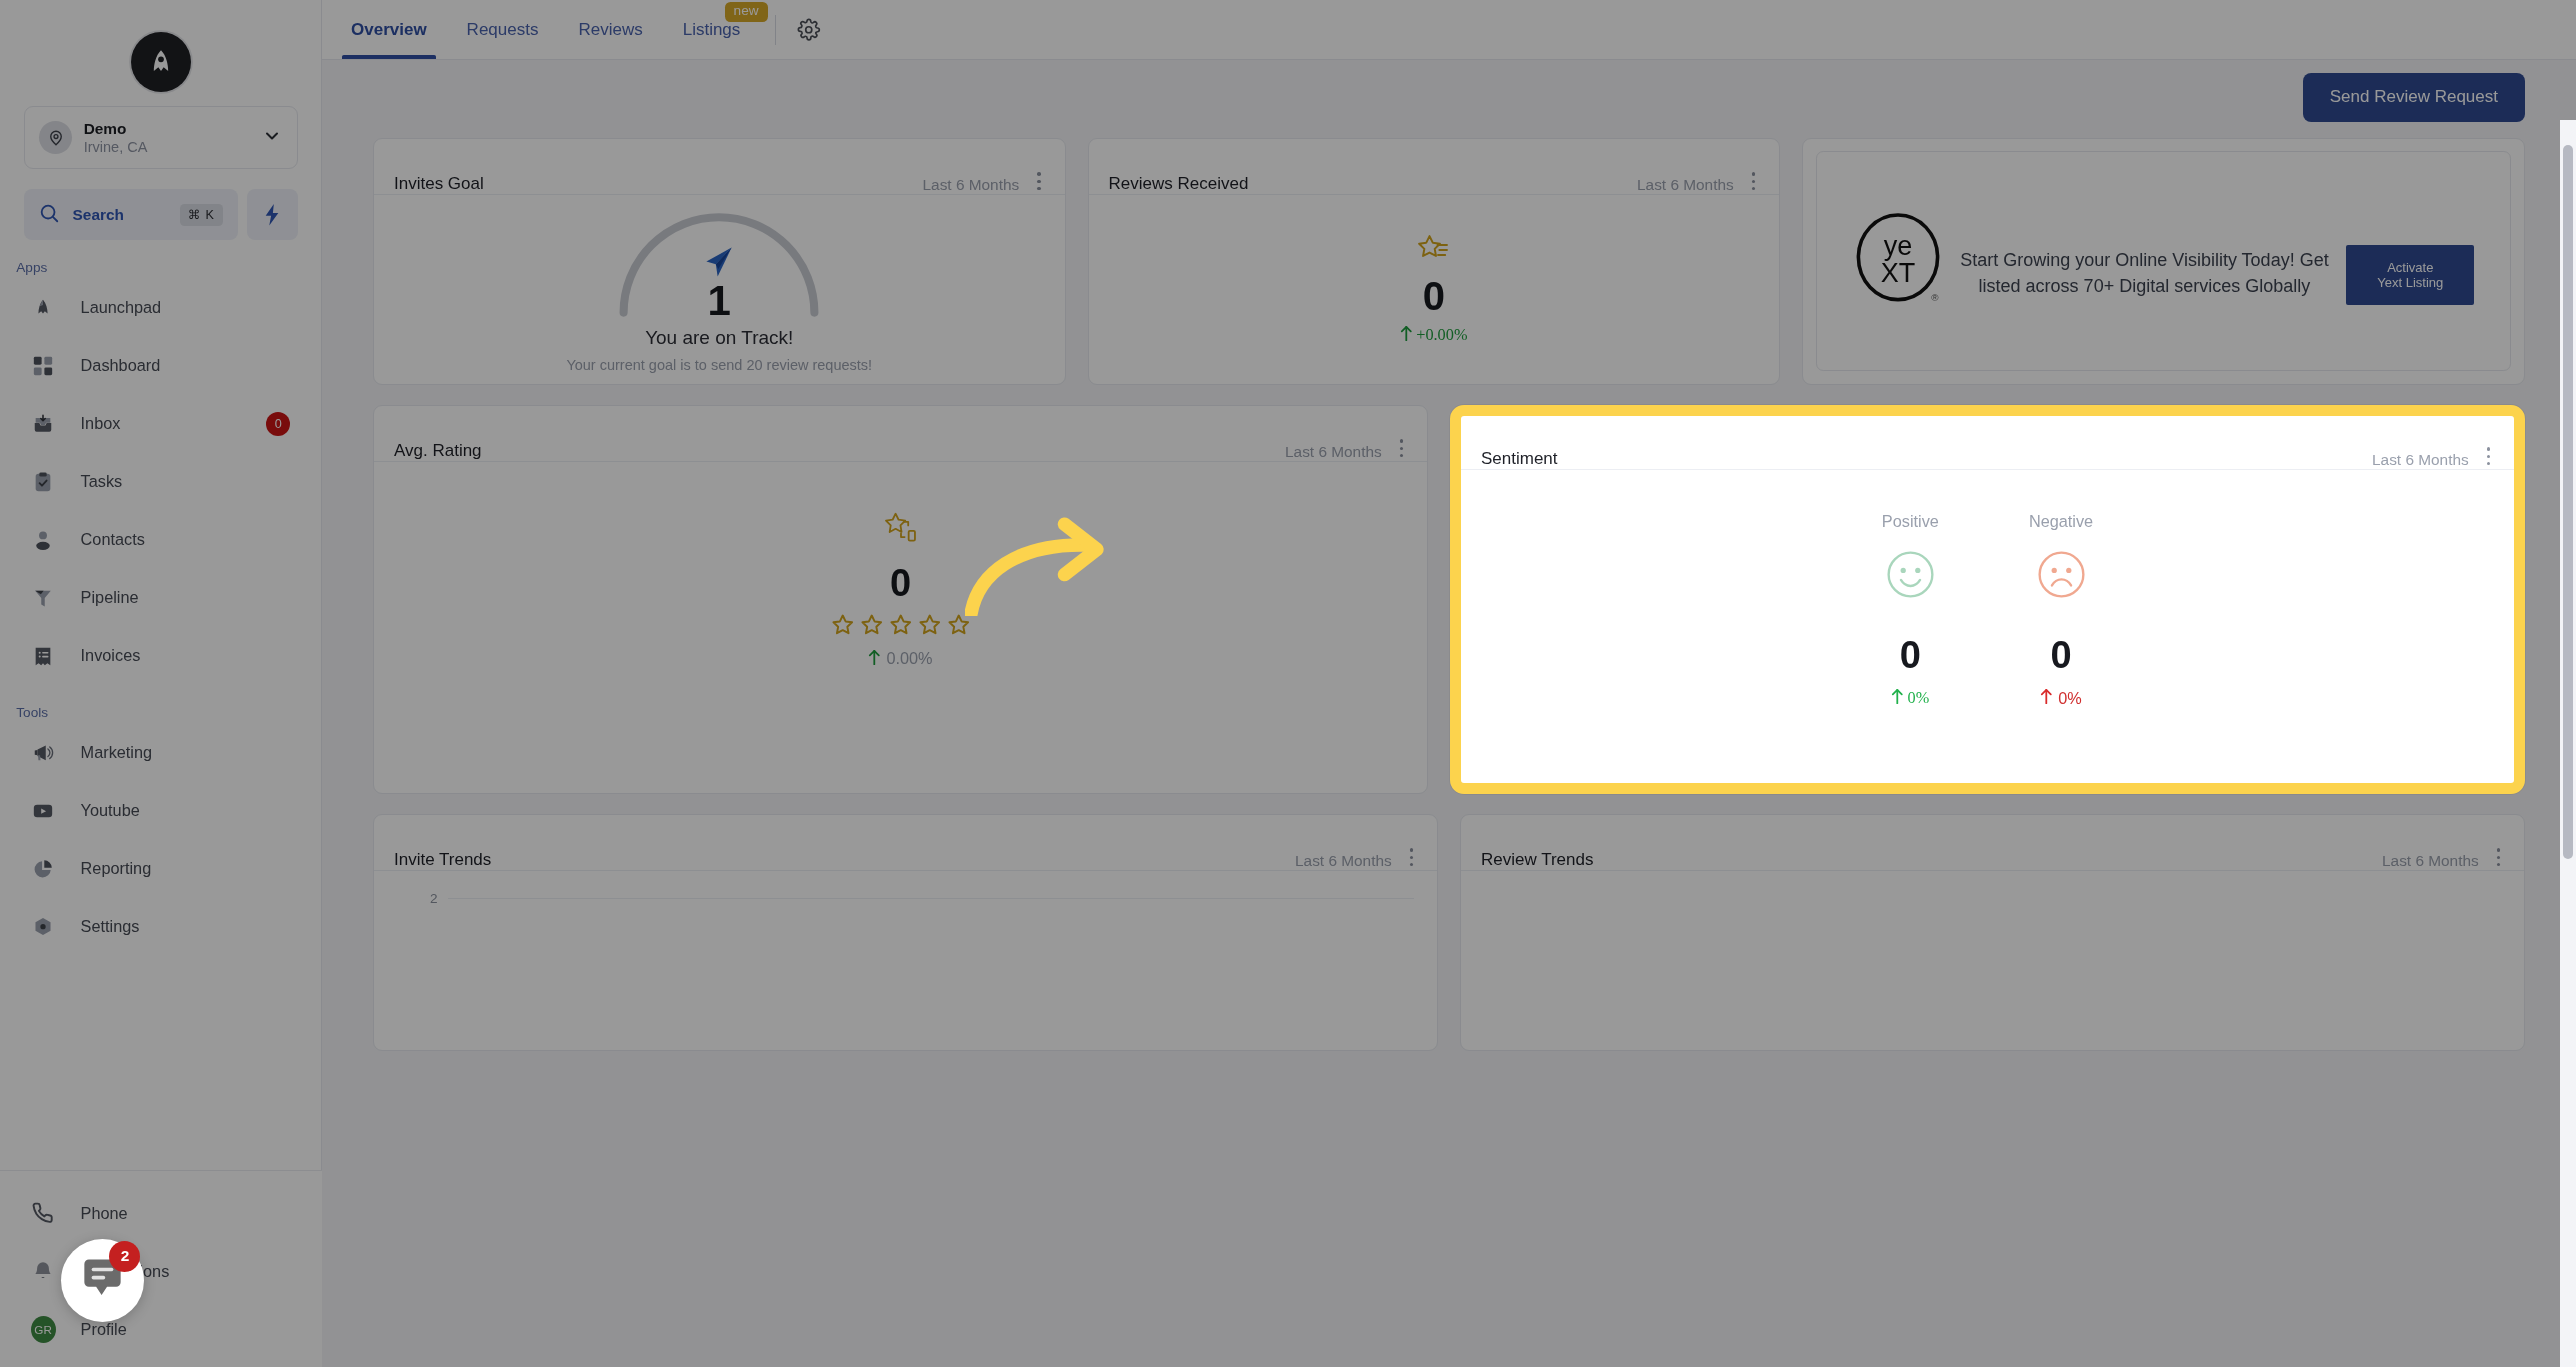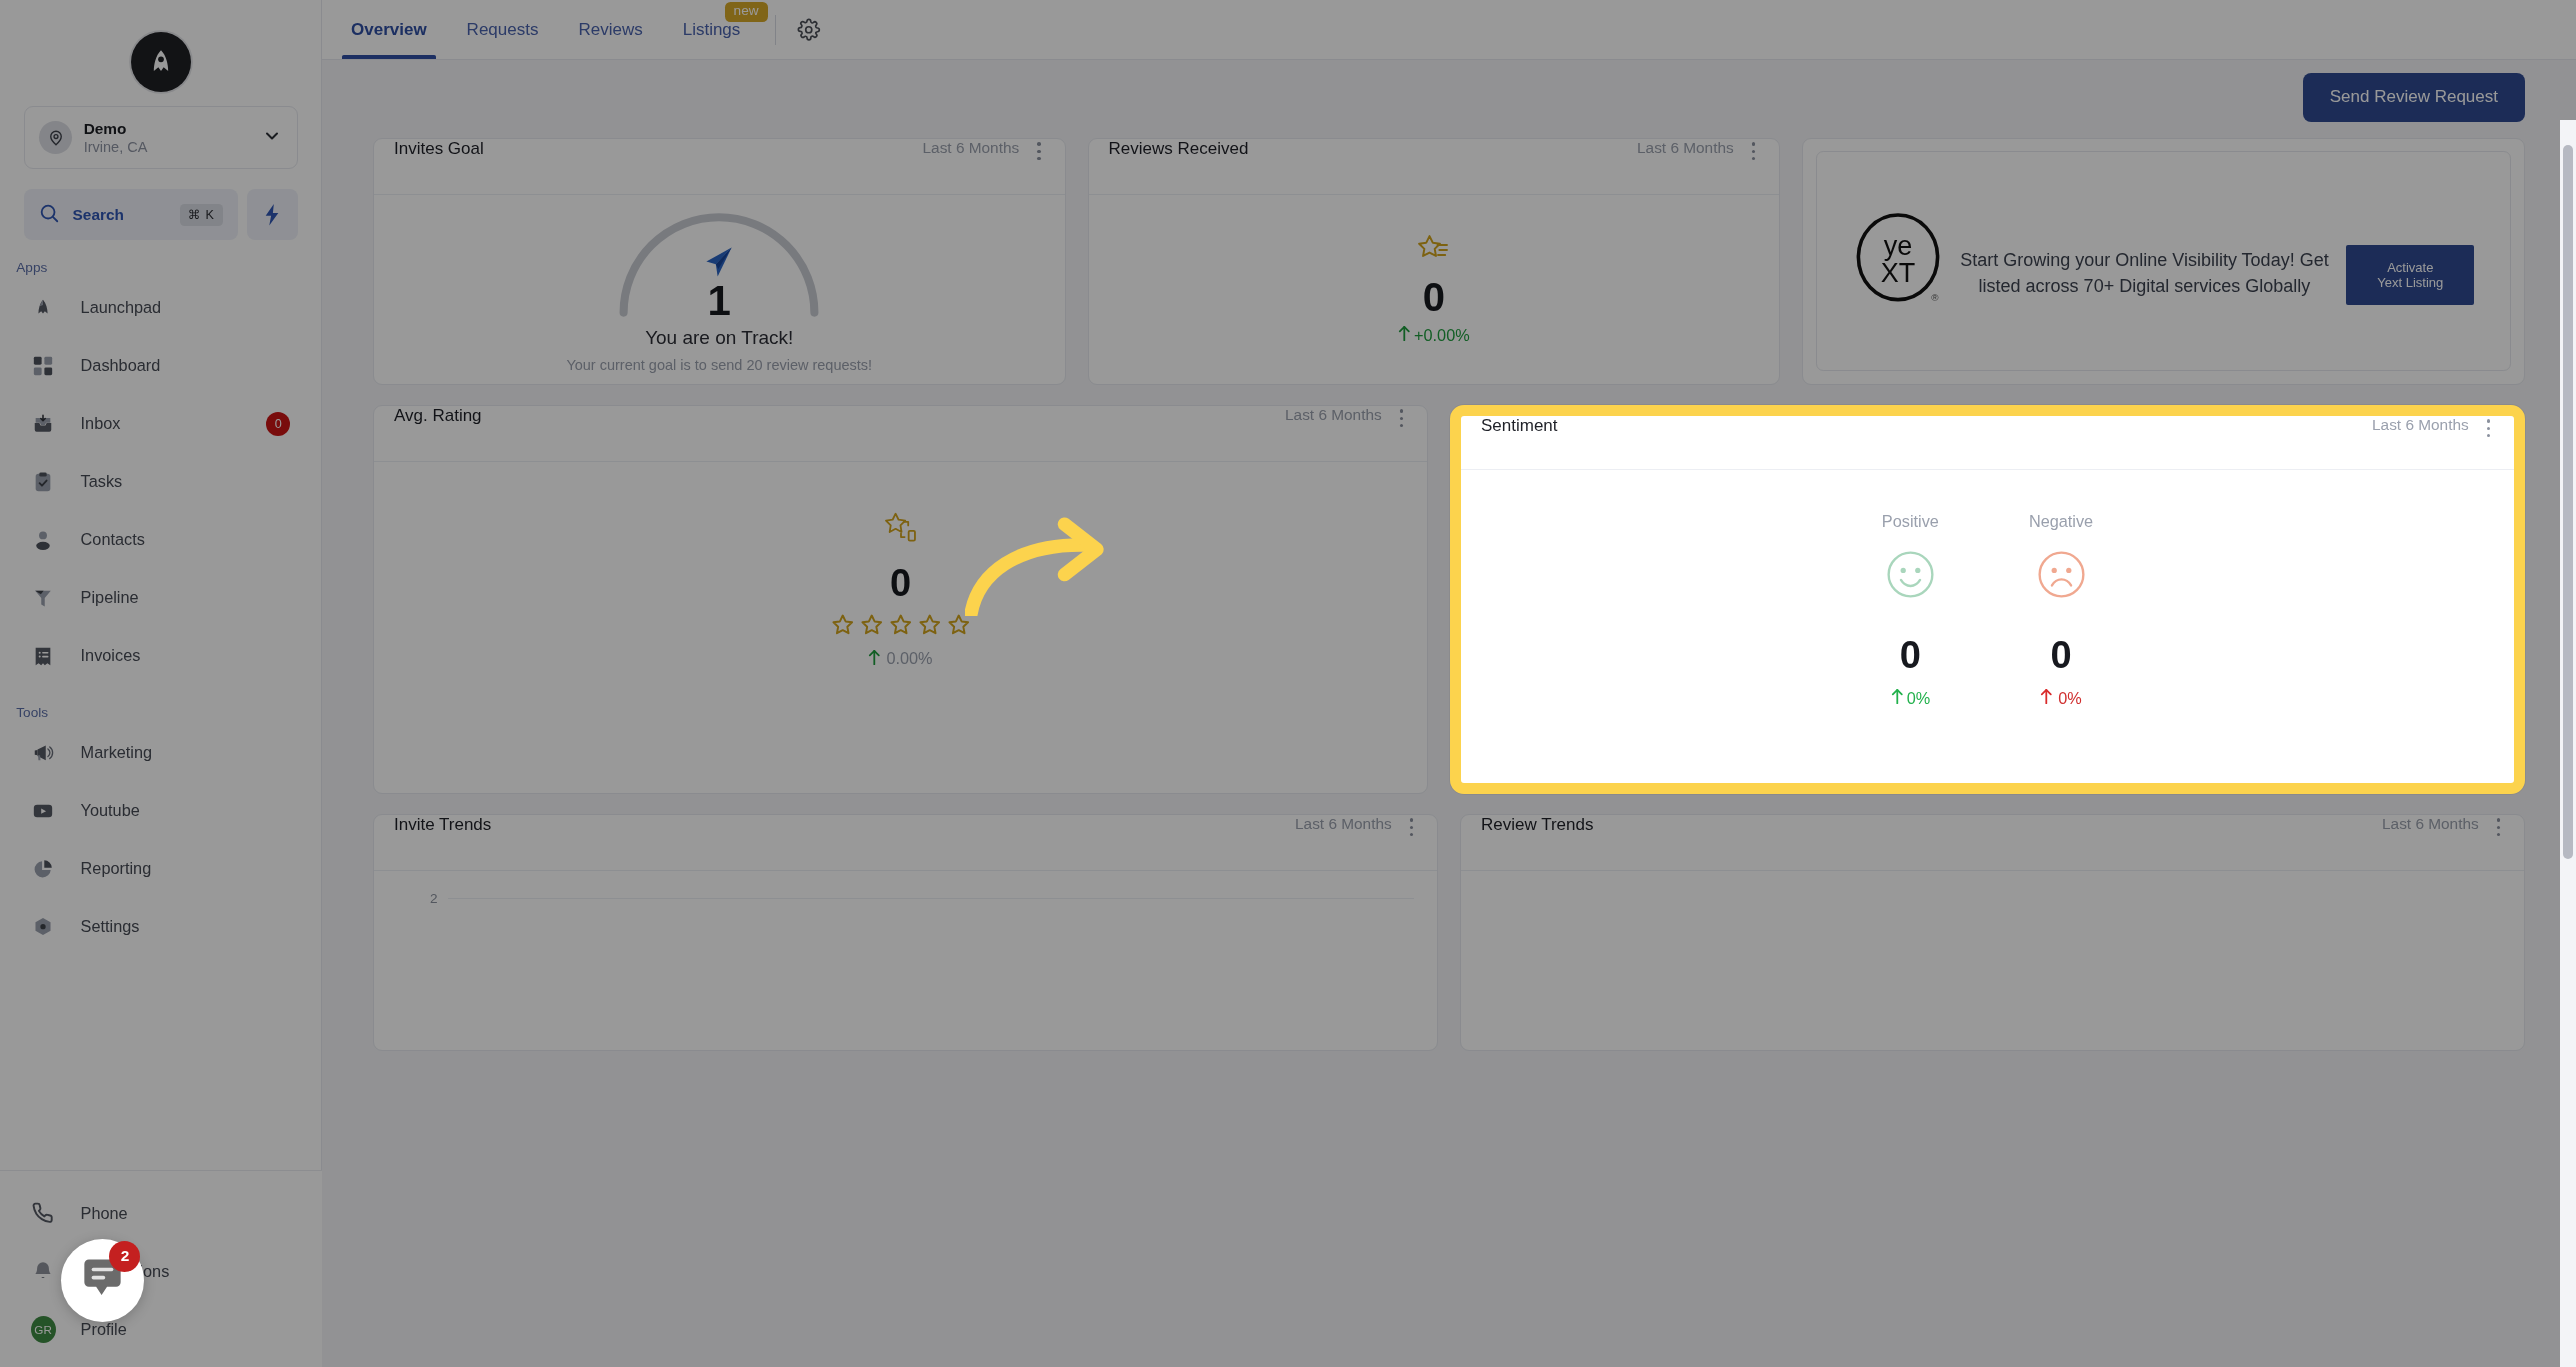--- a/index.html
+++ b/index.html
@@ -181,37 +181,37 @@
 
   .card {
     background: #fff;
     border: 0.9px solid #e6e8ee;
     border-radius: 9px;
     display: flex; flex-direction: column;
     overflow: hidden;
   }
   .card-head {
     height: 56px; flex: 0 0 auto;
-    display: flex; align-items: flex-start;
+    display: flex; align-items: flex-end;
     padding: 0 20px;
     border-bottom: 0.9px solid #eceef3;
   }
   .card-title { font-size: 17px; color: #1f2128; flex: 1 1 auto; }
   .card-range { font-size: 15.4px; color: #9aa0ad; margin-right: 14.5px; }
   .kebab { display: flex; flex-direction: column; gap: 3.6px; cursor: pointer; padding: 3.6px; }
   .kebab i { width: 3.6px; height: 3.6px; border-radius: 50%; background: #8b919e; display:block; }
   .card-body {
     flex: 1 1 auto; display: flex; flex-direction: column;
     align-items: center; justify-content: center; padding: 9px 14.5px;
   }
 
   .big-num { font-size: 40px; font-weight: 700; color: #17191f; line-height: 1.05; }
   .ontrack { font-size: 19px; color: #2c2e36; margin-top: 12.6px; }
   .goal-sub { font-size: 14.5px; color: #9aa0ad; margin-top: 7.2px; }
-  .delta-up { font-size: 16.3px; color: #1f9d3e; display:flex; align-items:center; gap:3.6px; margin-top: 7.2px;}
+  .delta-up { font-size: 16.3px; color: #1f9d3e; display:flex; gap:3.6px; margin-top: 7.2px; font-family: Liberation Serif, serif;}
   .delta-gray { font-size: 16.3px; color: #9aa0ad; display:flex; align-items:center; gap:5.4px; margin-top: 9px;}
   .delta-down { font-size: 16.3px; color: #d02f2f; display:flex; align-items:center; gap:5.4px; margin-top: 7.2px;}
   .stars { display: flex; gap: 5.4px; margin-top: 9px; }
 
   
   #yext-card {
     flex: 0 0 723px;
     background: #ffffff;
     border: 0.9px solid #e6e8ee;
     border-radius: 9px;

